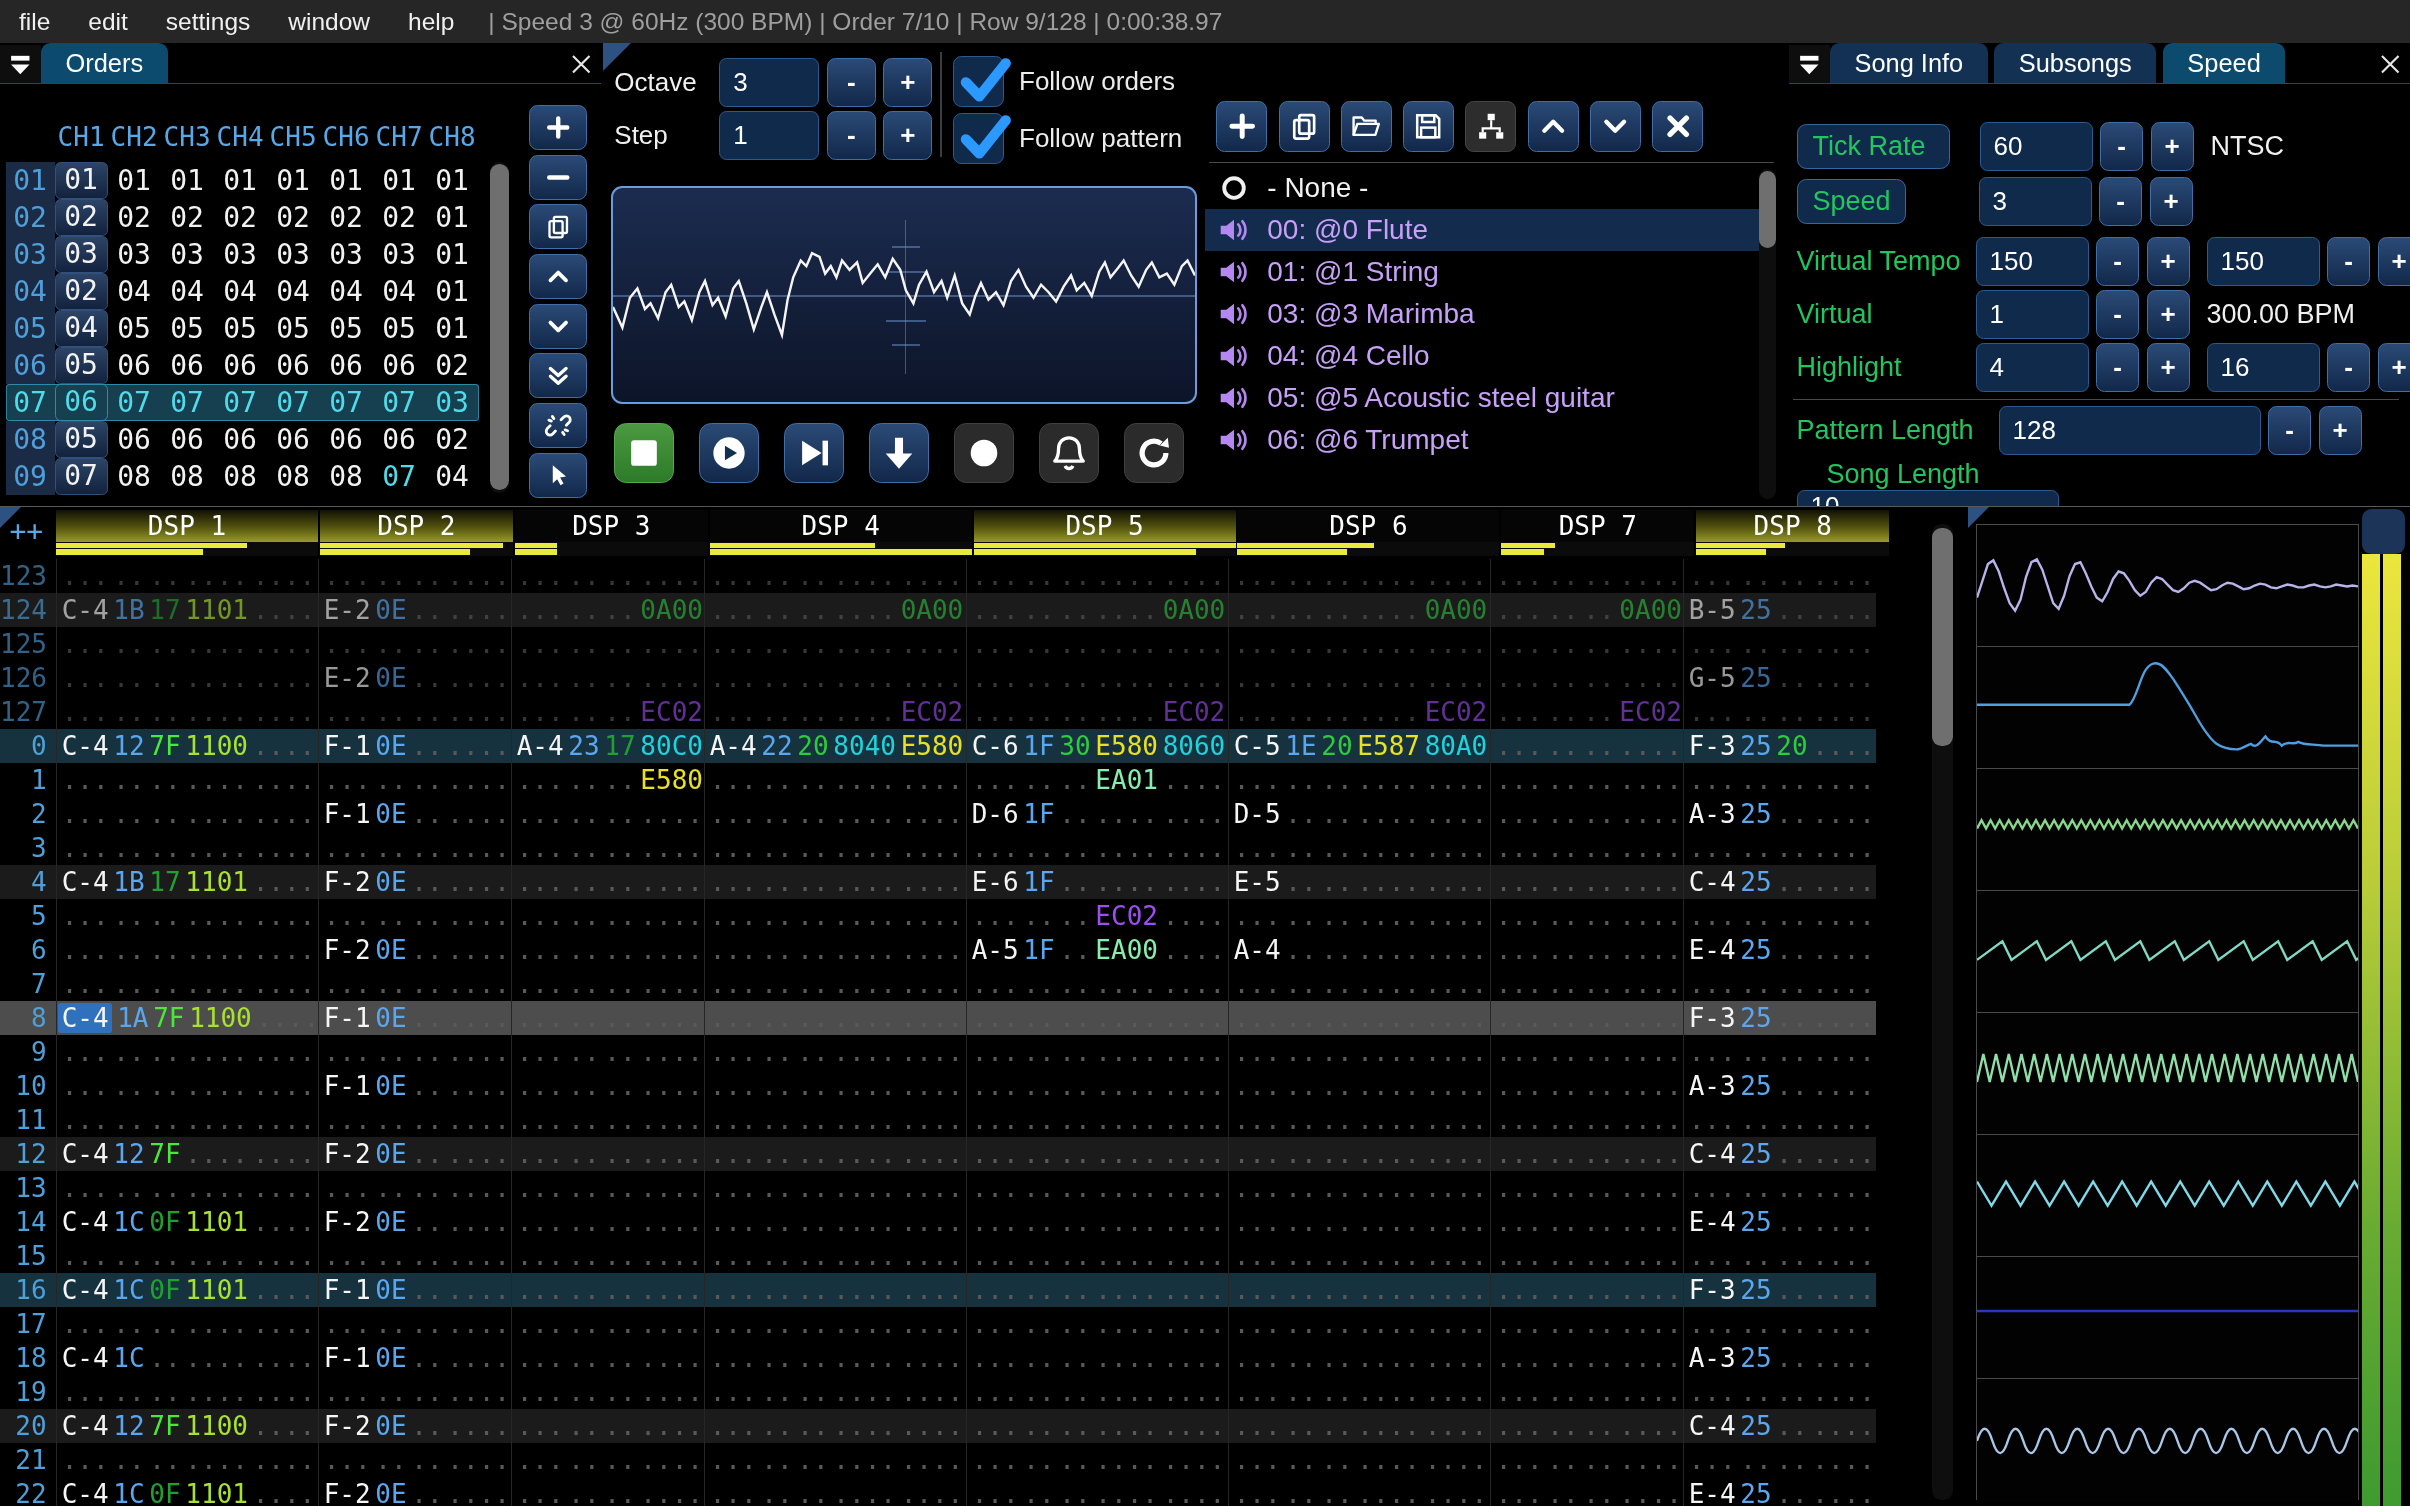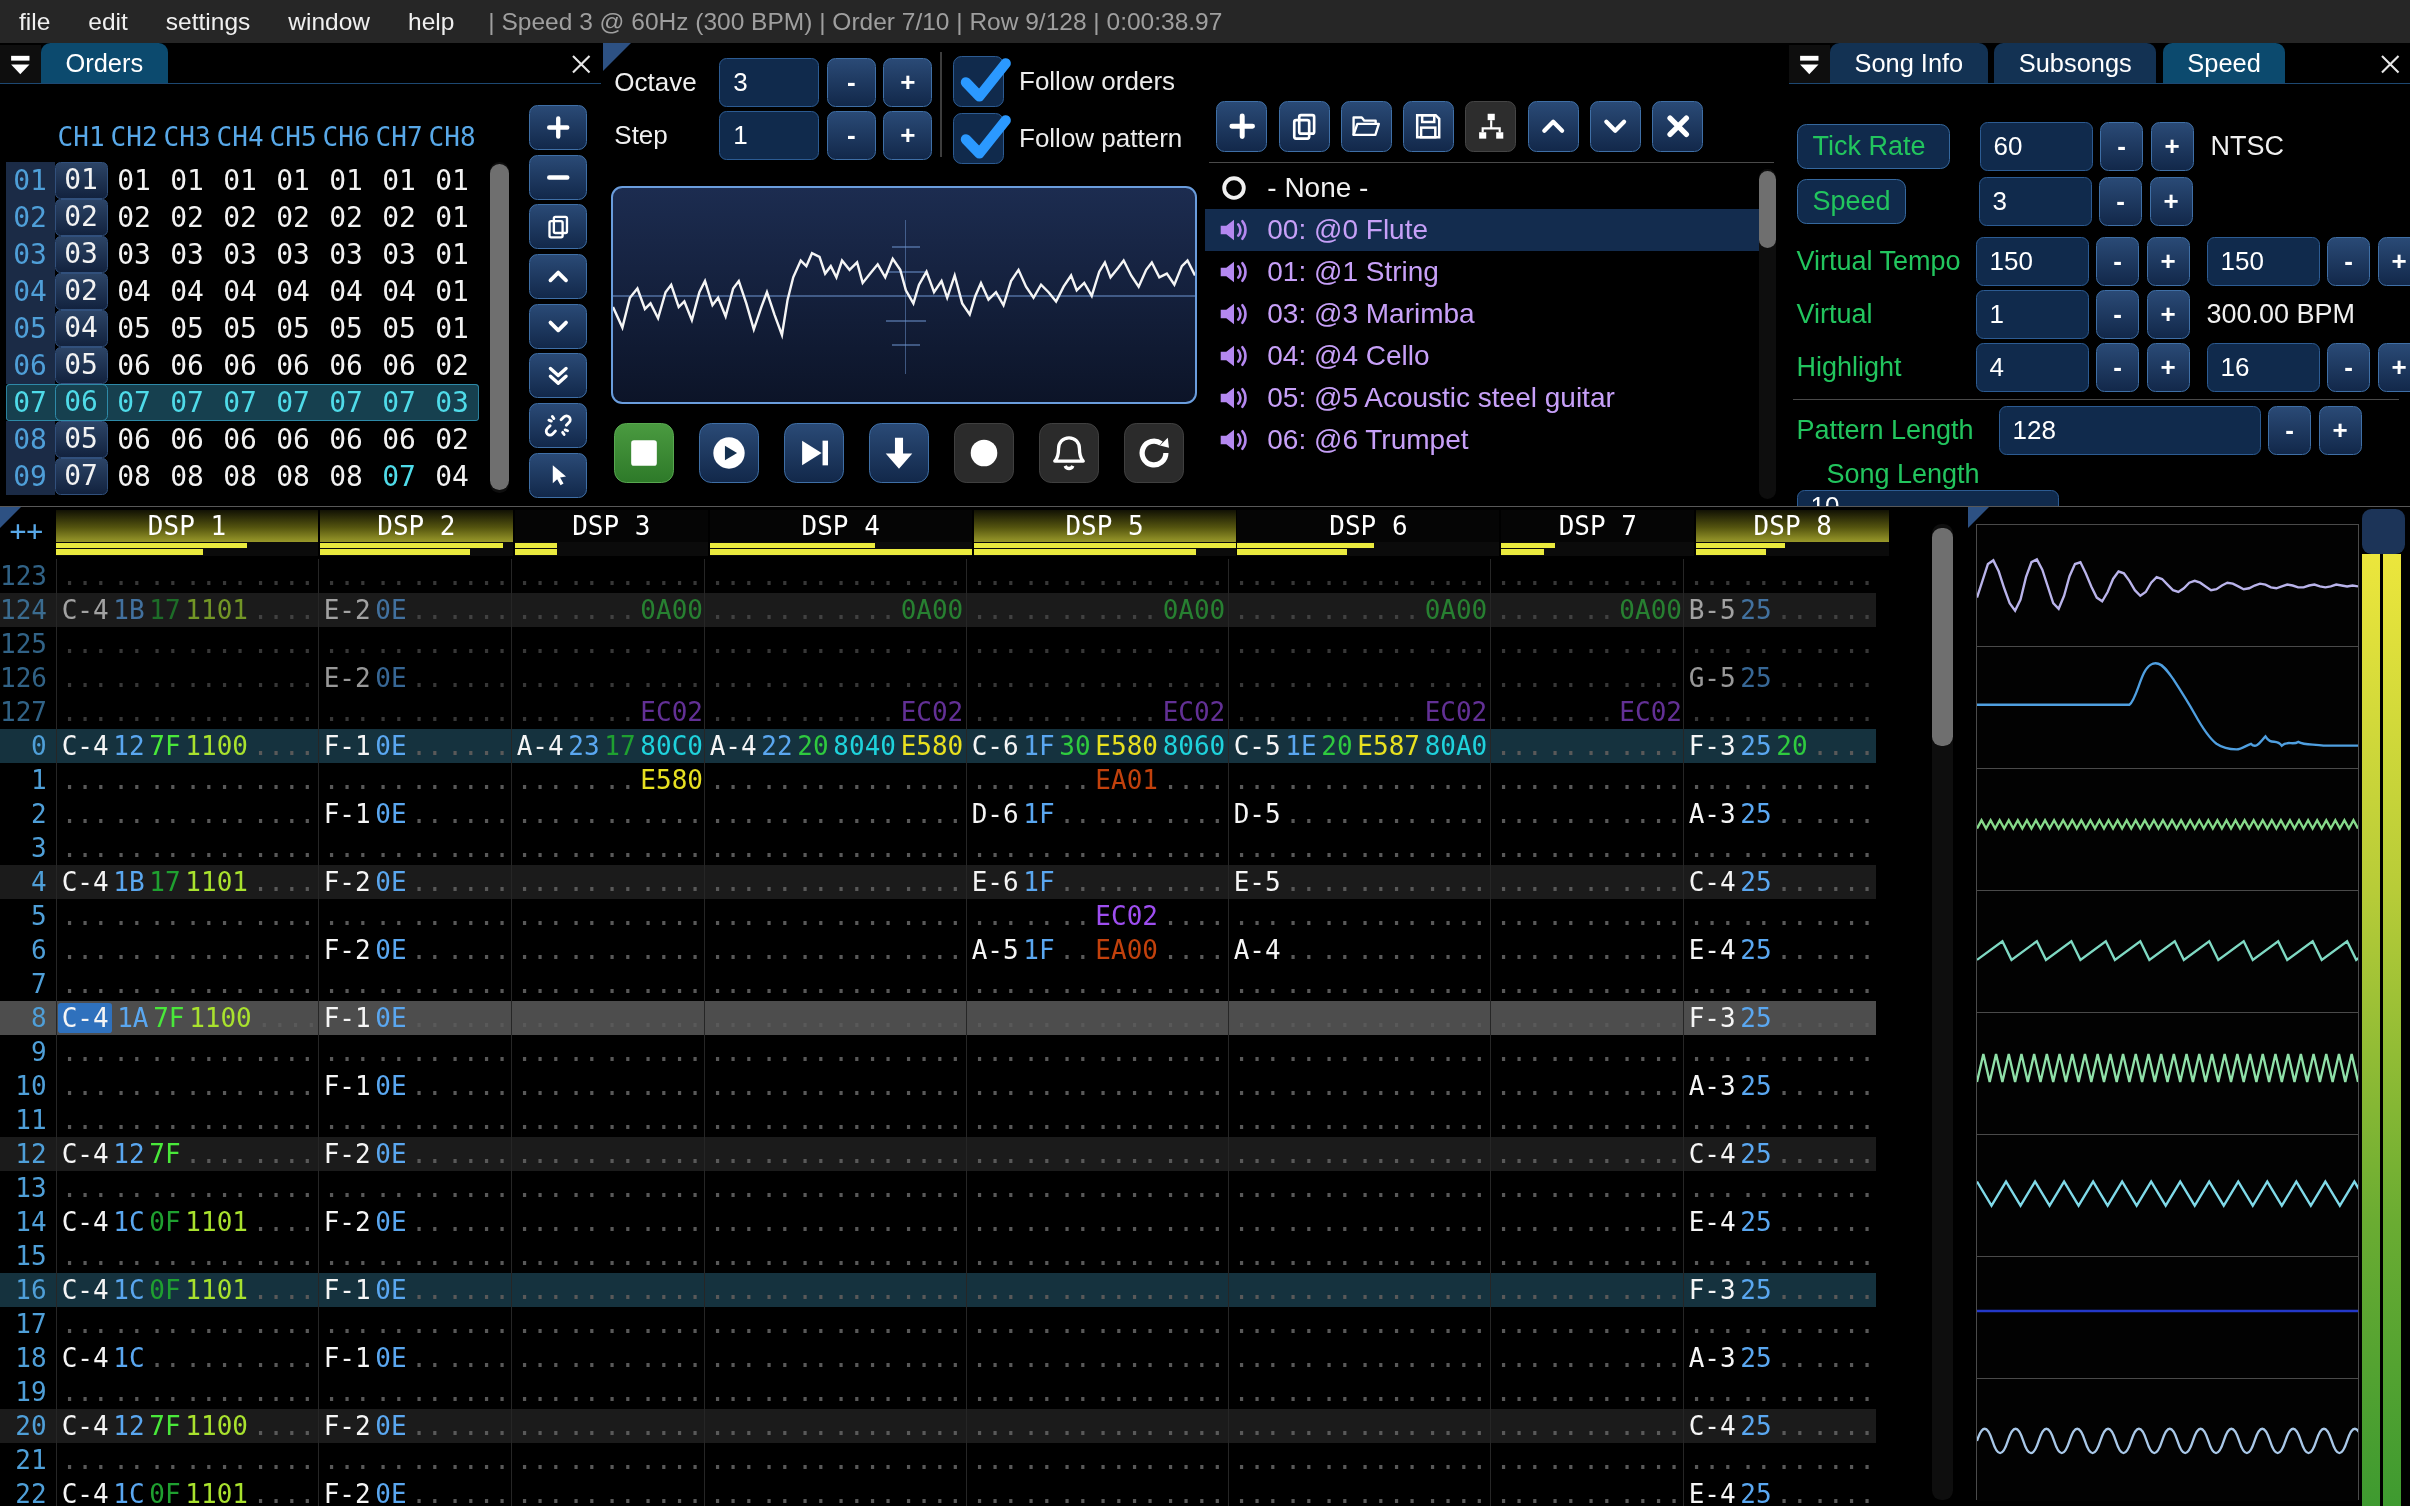--- a/index.html
+++ b/index.html
@@ -126,21 +126,21 @@
   .prow.h16 { background:#15323e; }
   .prow.play { background:#4d4d4d; }
   .rnum { width:56px; text-align:right; padding-right:9.4px; color:#4f9fd8; flex:none; }
   .pcell { padding-left:4.7px; border-left:0.9px solid #262626; white-space:nowrap; overflow:hidden;
            flex:none; }
   .seg { margin-right:4.7px; }
   .prow.prev .seg, .prow.prev .rnum { opacity:.62; }
   .s-n { color:#f5f5f5; } .s-i { color:#5aa7f0; }
   .s-v1 { color:#1fa030; } .s-v2 { color:#2fca3f; } .s-v3 { color:#49e83a; }
   .s-g { color:#a9e22e; } .s-r { color:#2fbf3f; } .s-p { color:#9e4ef0; }
-  .s-y { color:#e8e020; } .s-c { color:#1fd2dc; } .s-b { color:#c2410c; }
+  .s-y { color:#e8e020; } .s-c { color:#1fd2dc; } .s-b { color:#86efac; }
   .s-d { color:#595959; }
   .cursorseg { background:#2f71bd; border-radius:2.8px; padding:0 3.8px; margin-left:-3.8px; }
 
   
   #chanosc-panel { left:1968px; top:506px; width:443px; height:1001px; border-top:1.9px solid #585858; }
   #osc-grid { position:absolute; left:7.5px; top:17px; width:383px; height:976px;
               border:0.9px solid #4a4a4a; }
   .osc-cell { position:relative; width:100%; height:122px; border-bottom:0.9px solid #4a4a4a;
               background:#020202; }
   .osc-cell:last-child { border-bottom:none; }

